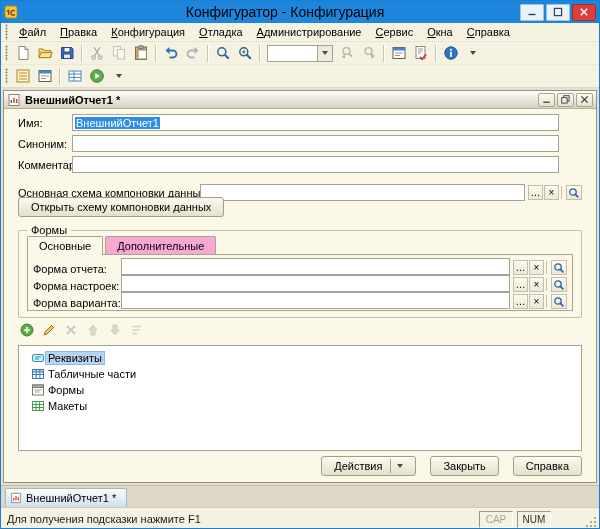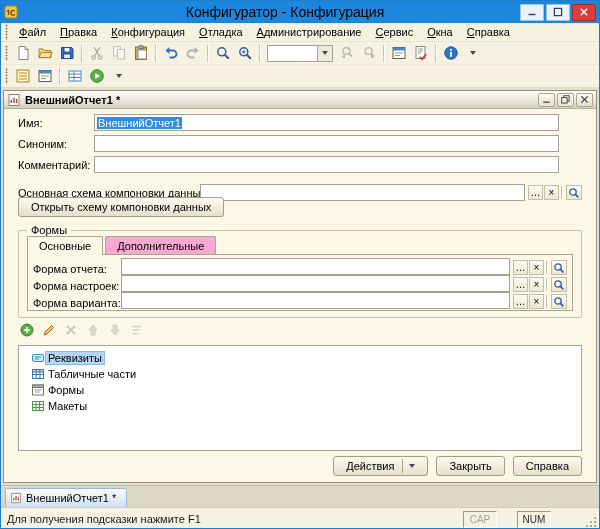--- a/index.html
+++ b/index.html
@@ -39,21 +39,21 @@
   .cbtns{margin-left:auto;display:flex;gap:2px}
   .cbtn{width:17px;height:14px;background:linear-gradient(#FCFAF0,#E4E0CD);border:1px solid #A9A590;border-radius:2px;display:flex;align-items:center;justify-content:center}
   .doc-content{position:relative;flex:1}
 
   
   .crow{position:absolute;left:14px;right:14px;height:17px;display:flex;align-items:center}
   .lbl{font-size:11px;white-space:nowrap}
   .inp{height:17px;background:#fff;border:1px solid #A5A295;flex:1;display:flex;align-items:center;padding:4px 2px;overflow:hidden;white-space:nowrap}
   .short{margin-right:23px}
   .sel{background:#2E8DE5;color:#fff;padding:0 1px}
-  .lblw74{width:76px}
+  .lblw74{width:54px}
   .lblw180{width:182px}
   .fbtns{display:flex;align-items:center;margin-left:2px}
   .fbtn{min-width:15px;height:15px;display:flex;align-items:center;justify-content:center;border:1px solid #C2BEA9;background:linear-gradient(#FDFBF2,#ECE8D5);margin-left:1px;font-size:10px;line-height:1;padding:0 1px}
   .fsep{width:1px;height:13px;background:#C5C1AC;margin:0 3px 0 2px}
 
   .btn{height:20px;padding:0 12px;background:linear-gradient(#FCFAF0,#E5E0CA);border:1px solid #A29E8A;border-radius:3px;display:flex;align-items:center;justify-content:center;font-size:11px;white-space:nowrap}
   .btn .divider{width:1px;height:14px;background:#A9A590;margin:0 6px 0 8px}
 
   
   .group{position:absolute;left:14px;right:14px;top:121px;height:88px;border:1px solid #C3BFA9;border-radius:2px}
@@ -69,31 +69,31 @@
   .mini-toolbar{position:absolute;left:14px;top:212px;height:18px;display:flex;align-items:center;gap:4px}
   .mbtn{width:18px;height:16px;display:flex;align-items:center;justify-content:center}
 
   
   .tree{position:absolute;left:14px;right:14px;top:236px;height:106px;background:#fff;border:1px solid #A5A295;padding:4px 0;overflow:hidden}
   .titem{display:flex;align-items:center;height:16px;padding-left:12px;gap:0}
   .tlabel{padding:0 3px;white-space:nowrap}
   .titem.selected .tlabel{background:#B5D6F2;border:1px solid #8FB9E2;padding:0 2px}
 
   
-  .actions-row{position:absolute;right:14px;top:347px;display:flex;gap:8px}
+  .actions-row{position:absolute;right:14px;top:347px;display:flex;gap:14px}
 
   
   .taskbar{position:absolute;left:0;right:0;top:484px;height:22px;background:#DDD8C5;border-top:1px solid #C3BFA9;display:flex;align-items:flex-end;padding:0 4px}
   .task-tab{height:19px;display:flex;align-items:center;gap:4px;padding:0 10px 0 4px;background:linear-gradient(#FDFCF6,#CDE0F2);border:1px solid #9FB8D4;border-bottom:none;border-radius:2px 2px 0 0;font-size:11px;white-space:nowrap}
 
   
   .statusbar{position:absolute;left:0;right:0;top:506px;height:23px;background:#F6F2E2;border-top:1px solid #CFCBB6}
   .status-hint{position:absolute;left:6px;top:5px;font-size:11px;color:#1A1A1A}
   .status-panel{position:absolute;top:3px;height:17px;width:34px;border:1px solid;border-color:#9B9784 #FFFFFF #FFFFFF #9B9784;display:flex;align-items:center;justify-content:center;font-size:10px}
-  .cap{right:102px;color:#A8A492}
+  .cap{right:86px;color:#A8A492}
   .num{right:48px;color:#2E2E2E}
   .grip-corner{position:absolute;right:2px;bottom:2px;width:13px;height:13px;background-image:radial-gradient(circle,#A9A590 1.2px,transparent 1.4px);background-size:4px 4px;background-position:bottom right;clip-path:polygon(100% 0,100% 100%,0 100%)}
 
   svg{display:block}
 </style>
 </head>
 <body>
 
 <div class="app">
 

